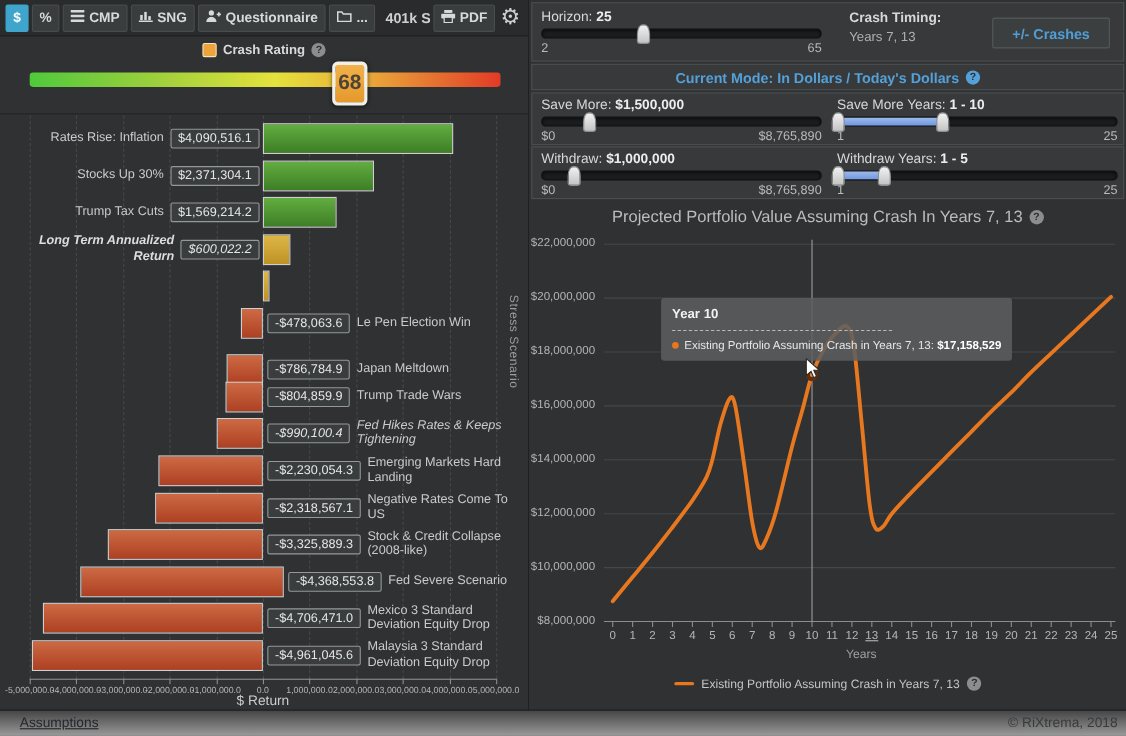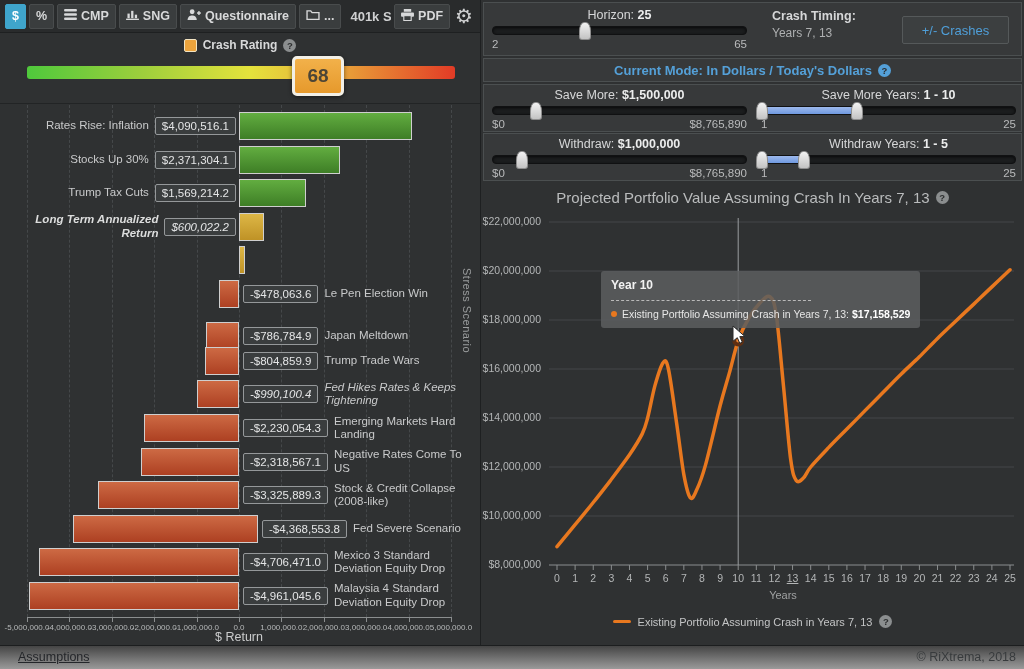--- a/index.html
+++ b/index.html
@@ -16,21 +16,21 @@
   .tb-btn.active{background:#3fa5cc;border-color:#3fa5cc;color:#fff;}
   .tb-title{color:#cfd0d1;font-weight:bold;font-size:13px;padding:0 6px;white-space:nowrap;flex:1;overflow:hidden;}
   .gear{font-size:20px;color:#cfd0d1;cursor:pointer;line-height:1;padding:0 2px;}
   
   .cr-legend{position:absolute;left:0;top:38px;width:480px;display:flex;align-items:center;justify-content:center;gap:6px;}
   .cr-swatch{width:13px;height:13px;background:#eca33c;border:1px solid #f2e3c2;border-radius:2px;}
   .cr-label{color:#d8d9da;font-size:12px;font-weight:bold;}
   .qicon{display:inline-flex;width:13px;height:13px;border-radius:50%;background:#8b8e8f;color:#2c2e2f;font-size:9.5px;font-weight:bold;align-items:center;justify-content:center;cursor:pointer;flex:0 0 auto;}
   .qicon.blue{background:#54a0d8;}
   .gauge-track{position:absolute;left:27px;top:66px;width:428px;height:13px;border-radius:3px;background:linear-gradient(90deg,#4fc93c 0%,#9ecf3c 27%,#e4e23c 52%,#e9a93a 72%,#e23b26 100%);}
-  .gauge-marker{position:absolute;top:-10px;width:52px;height:40px;transform:translateX(-50%);background:linear-gradient(#f2b14a,#e6992c);border:3px solid #f2efe6;border-radius:5px;display:flex;align-items:center;justify-content:center;color:#4c4536;font-size:19px;font-weight:bold;cursor:pointer;box-shadow:0 1px 4px rgba(0,0,0,.5);}
+  .gauge-marker{position:absolute;top:-10px;width:32px;height:40px;transform:translateX(-50%);background:linear-gradient(#f2b14a,#e6992c);border:3px solid #f2efe6;border-radius:5px;display:flex;align-items:center;justify-content:center;color:#4c4536;font-size:19px;font-weight:bold;cursor:pointer;box-shadow:0 1px 4px rgba(0,0,0,.5);}
   .hdivider{position:absolute;left:0;top:103px;width:480px;height:1px;background:#222425;}
   
   #stress-grid{position:absolute;left:0;top:105px;width:480px;height:512px;}
   .vgrid{position:absolute;top:0;bottom:0;width:0;border-left:1px dashed #45484a;}
   #stress-rows{position:absolute;left:0;top:105px;width:480px;height:512px;}
   .srow{position:absolute;left:0;width:100%;height:28px;}
   .sbar{position:absolute;top:0;height:28px;border:1px solid #cfcfcf;cursor:pointer;}
   .sbar.green{background:linear-gradient(#62ad40,#3e7e26);}
   .sbar.gold{background:linear-gradient(#ddb746,#bf9226);}
   .sbar.red{background:linear-gradient(#cd6a44,#ad4022);}
@@ -42,30 +42,30 @@
   .sgrp.neg .slbl{text-align:left;max-width:205px;}
   .slbl.b{font-weight:bold;color:#dcdddd;}
   .sval{font-size:11.5px;color:#e4e5e6;background:#3a3d3e;border:1px solid #95989a;padding:2px 6px;border-radius:2px;white-space:nowrap;}
   .saxis{position:absolute;left:27px;top:617px;width:424px;height:1px;background:#8b8e8f;}
   .stick{position:absolute;top:617px;width:1px;height:5px;background:#8b8e8f;}
   #stress-xticks .sxlabel{position:absolute;top:623px;transform:translateX(-50%);font-size:8px;color:#b6b8b9;white-space:nowrap;}
   .sxlab-title{position:absolute;left:239px;top:630px;transform:translateX(-50%);font-size:12.5px;color:#cbcccd;}
   .stress-ylab{position:absolute;left:461px;top:268px;writing-mode:vertical-rl;font-size:11px;color:#9b9d9e;letter-spacing:.5px;}
   
   .cbox{position:absolute;background:#37393a;border:1px solid #4b4f50;}
-  .sl-label{font-size:12.5px;color:#d6d7d8;white-space:nowrap;text-align:center;}
+  .sl-label{font-size:12.5px;color:#d6d7d8;white-space:nowrap;}
   .sl-label b{color:#eceded;}
   .sl-track{position:relative;width:255px;height:9px;background:#1b1d1e;border:1px solid #101112;border-radius:4px;box-shadow:inset 0 1px 3px rgba(0,0,0,.7);margin-top:4px;cursor:pointer;}
   .sl-fill{position:absolute;top:0;bottom:0;background:linear-gradient(#9db9ec,#6f99e0);border-radius:3px;}
   .sl-handle{position:absolute;top:-5px;width:12px;height:18px;background:linear-gradient(#f2f2f2,#c3c3c3);border:1px solid #8e8e8e;border-radius:5px 5px 3px 3px/9px 9px 3px 3px;transform:translateX(-50%);cursor:pointer;}
   .sl-minmax{width:255px;display:flex;justify-content:space-between;font-size:11.5px;color:#b9babb;margin-top:3px;}
   .slider-group{position:absolute;}
   .ct-label{font-size:12.5px;font-weight:bold;color:#d6d7d8;}
   .ct-value{font-size:12px;color:#aeb0b1;margin-top:3px;}
-  .crashes-btn{position:absolute;left:418px;top:13px;width:107px;height:28px;background:#3c3f40;border:1px solid #55595a;border-radius:2px;color:#4f9fd9;font-weight:normal;font-size:13px;display:flex;align-items:center;justify-content:center;cursor:pointer;}
+  .crashes-btn{position:absolute;left:418px;top:13px;width:107px;height:28px;background:#3c3f40;border:1px solid #55595a;border-radius:2px;color:#4f9fd9;font-weight:bold;font-size:13px;display:flex;align-items:center;justify-content:center;cursor:pointer;}
   .mode-bar{display:flex;align-items:center;justify-content:center;gap:6px;color:#54a0d8;font-weight:bold;font-size:13px;cursor:pointer;}
   
   .line-chart{position:absolute;left:0;top:185px;width:543px;height:460px;}
   .lc-title{position:absolute;left:0;top:4px;width:100%;text-align:center;font-size:15px;color:#babcbd;display:flex;align-items:center;justify-content:center;gap:6px;}
   #line-svg{position:absolute;left:0;top:25px;}
   #line-ylabels span{position:absolute;left:0;width:60px;text-align:right;font-size:10.5px;color:#b4b6b7;}
   #line-xlabels span{position:absolute;top:387px;transform:translateX(-50%);font-size:10.5px;color:#b4b6b7;}
   .lc-xlab{position:absolute;left:302px;top:404px;transform:translateX(-50%);font-size:11px;color:#9fa1a2;}
   .lc-legend{position:absolute;left:0;top:430px;width:100%;display:flex;align-items:center;justify-content:center;gap:7px;font-size:11px;color:#c3c4c5;}
   .legend-dash{width:18px;height:3px;background:#e8781f;border-radius:2px;}
@@ -259,21 +259,21 @@
           <div class="sbar red" style="width: 199.554px; left: 39.4456px;"></div>
           <div class="sgrp neg">
             <span class="sval">-$4,706,471.0</span>
             <span class="slbl">Mexico 3 Standard Deviation Equity Drop</span>
           </div>
         </div>
         <div class="srow" style="top: 476.7px;">
           <div class="sbar red" style="width: 210.348px; left: 28.6517px;"></div>
           <div class="sgrp neg">
             <span class="sval">-$4,961,045.6</span>
-            <span class="slbl">Malaysia 4 Standard Deviation Equity Drop</span>
+            <span class="slbl">Malaysia 3 Standard Deviation Equity Drop</span>
           </div>
         </div>
       </div>
     <div class="saxis"></div>
     <div id="stress-xticks">
         <div class="stick" style="left: 27px;"></div>
         <span class="sxlabel" style="left: 27px;">-5,000,000.0</span>
         <div class="stick" style="left: 69.4px;"></div>
         <span class="sxlabel" style="left: 69.4px;">-4,000,000.0</span>
         <div class="stick" style="left: 111.8px;"></div>

